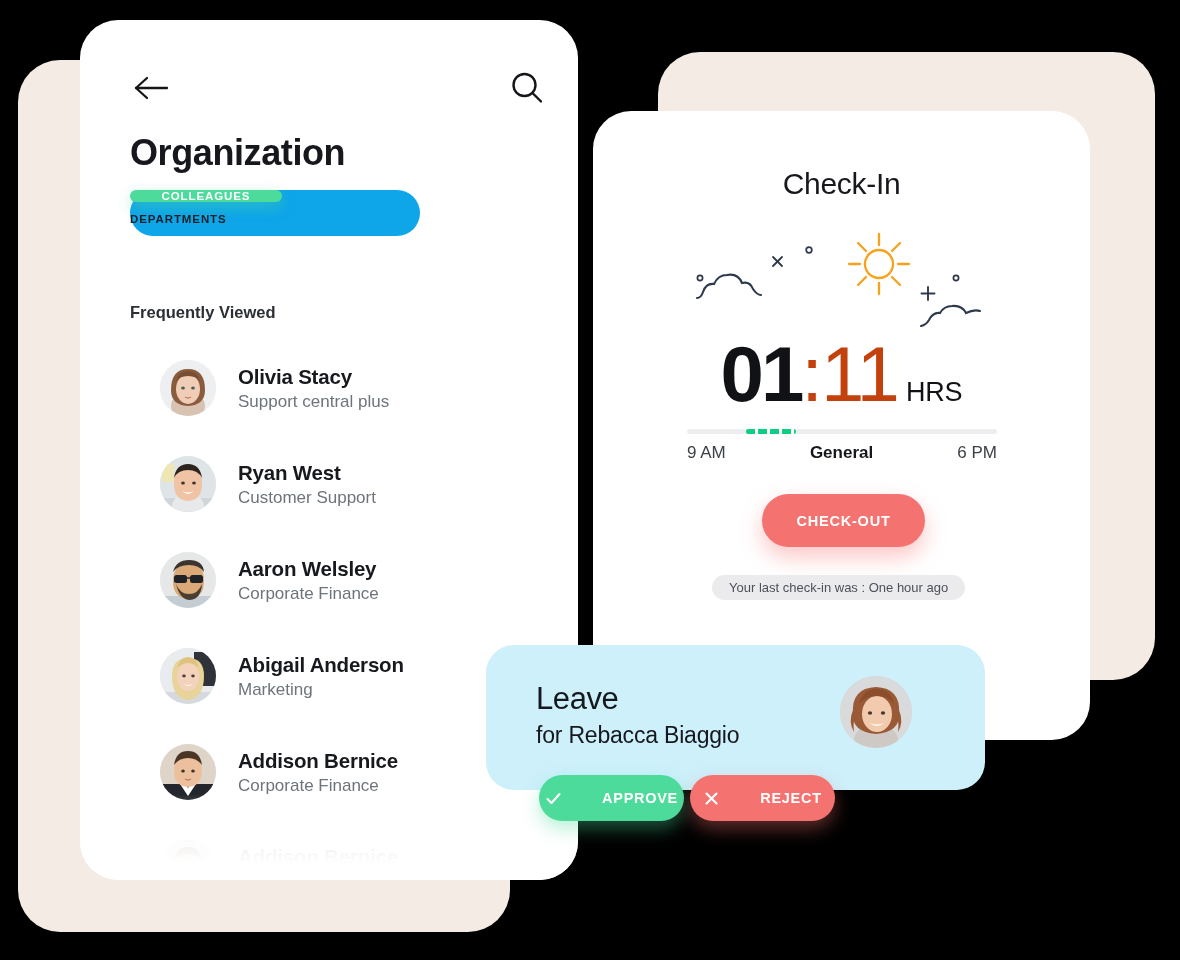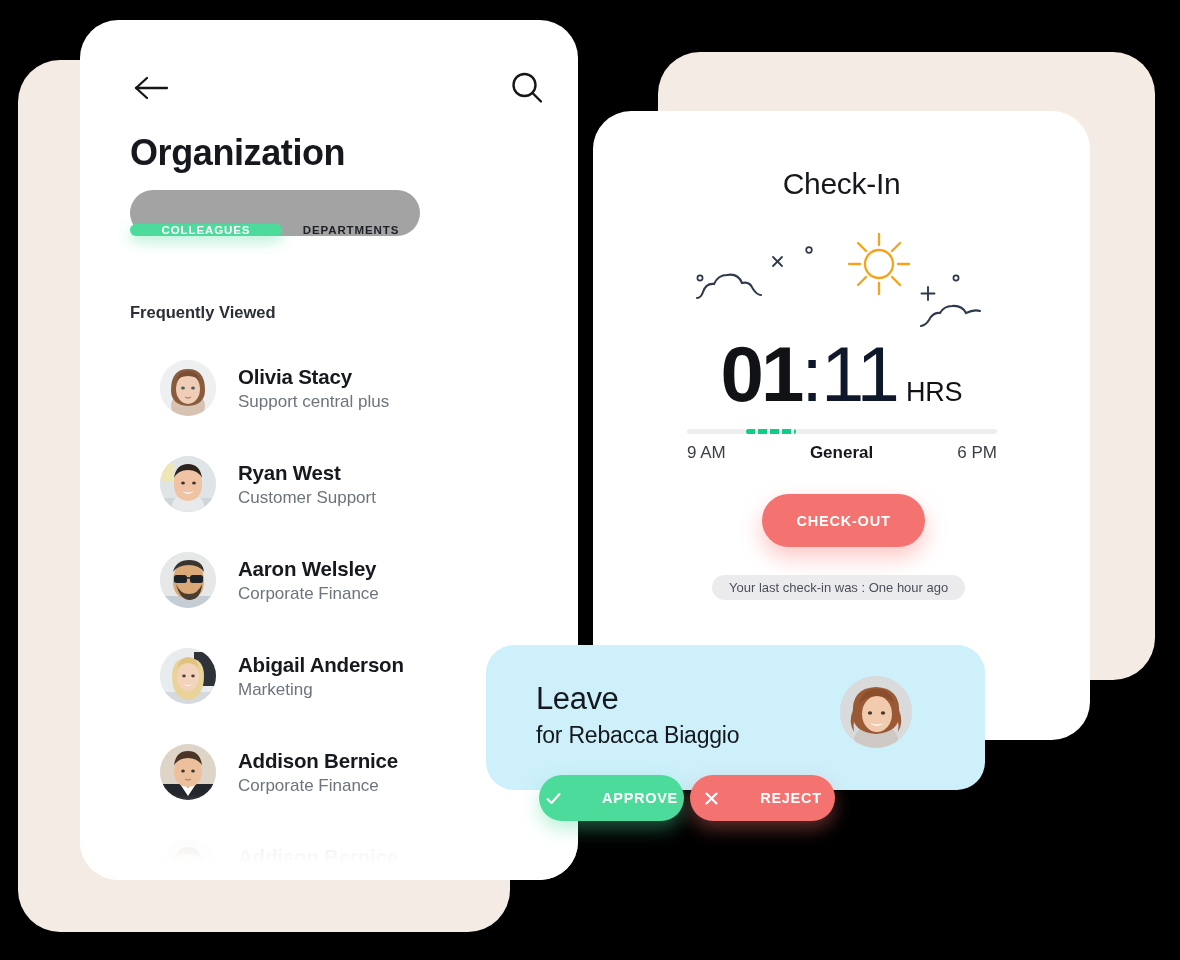--- a/index.html
+++ b/index.html
@@ -49,22 +49,22 @@
   #org-title {
     position: absolute; left: 50px; top: 112px;
     font-size: 36px; font-weight: bold; color: #16181d;
     letter-spacing: -0.4px;
   }
 
   
   #segmented {
     position: absolute; left: 50px; top: 170px;
     width: 290px; height: 46px;
-    background: #a3a3a3; border-radius: 23px;
-    display: flex; align-items: flex-end;
+    background: #0ea5e9; border-radius: 23px;
+    display: flex; align-items: flex-start; flex-direction: column;
   }
   .seg-btn {
     display: flex; align-items: center; justify-content: center;
     font-size: 11.5px; font-weight: bold; letter-spacing: 0.9px;
     border-radius: 23px; cursor: pointer; user-select: none;
   }
   .seg-btn.active {
     width: 152px; background: #4ddb9c; color: #ffffff;
     box-shadow: 0 5px 14px rgba(77,219,156,0.45);
   }
@@ -118,21 +118,21 @@
   }
   #timer {
     position: absolute; left: 0; top: 218px; width: 100%;
     text-align: center; white-space: nowrap;
   }
   #timer-hh {
     font-size: 78px; font-weight: bold; color: #101216;
     letter-spacing: -3px;
   }
   #timer-mm {
-    font-size: 78px; font-weight: 300; color: #0f172a;
+    font-size: 78px; font-weight: 300; color: #c2410c;
     letter-spacing: -2px;
   }
   #timer-unit {
     font-size: 27px; font-weight: 500; color: #101216;
     margin-left: 8px; letter-spacing: -0.2px;
   }
   
   #progress-track {
     position: absolute; left: 94px; top: 318px;
     width: 310px; height: 5px; background: #eceef0; border-radius: 3px;

